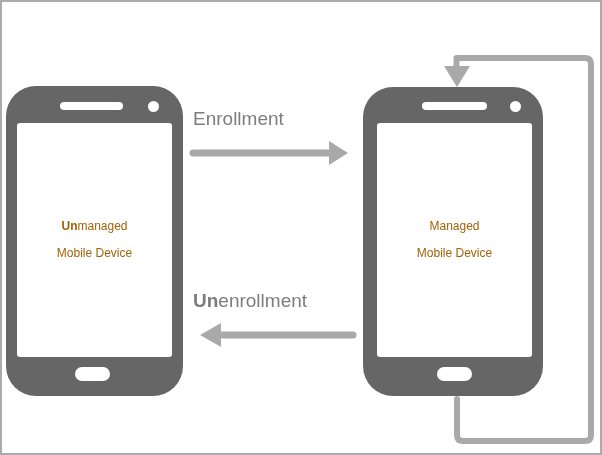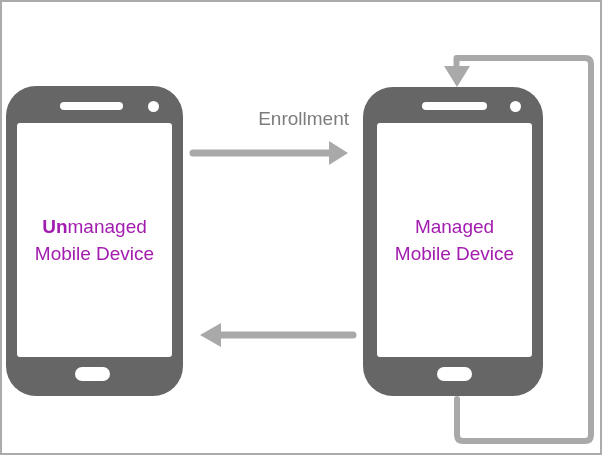--- a/index.html
+++ b/index.html
@@ -30,22 +30,22 @@
   .screen {
     position: absolute;
     background: #ffffff;
     border-radius: 3px;
     display: flex;
     align-items: center;
     justify-content: center;
   }
   .device-label {
     text-align: center;
-    color: #a21caf;
-    font-size: 19px;
+    color: #a16207;
+    font-size: 12px;
     line-height: 27px;
     white-space: nowrap;
   }
   .device-label b { font-weight: 700; }
   .speaker {
     position: absolute;
     background: #ffffff;
     border-radius: 5px;
   }
   .camera {
@@ -59,21 +59,21 @@
     border-radius: 7px;
   }
   .flow-label {
     position: absolute;
     color: #7d7d7d;
     font-size: 19px;
     line-height: 22px;
     white-space: nowrap;
   }
   .flow-label b { font-weight: 700; }
-  .label-center { text-align: right; }
+  .label-center { text-align: left; }
 </style>
 </head>
 <body>
 
 <div class="page">
 
   <svg class="overlay" width="598" height="451" viewBox="0 0 598 451">
     <g>
       <line x1="191" y1="151" x2="329" y2="151" stroke-width="7" stroke-linecap="round" stroke="#a9a9a9"></line>
       <polygon points="327,139 327,163 346,151" fill="#a9a9a9"></polygon>
@@ -109,15 +109,18 @@
         <div>Mobile Device</div>
       </div>
     </div>
     <div class="home-btn" style="left:74px; top:280px; width:35px; height:14px;"></div>
   </div>
 
   <div class="flow-label label-center" style="left:191px; top:106px; width:156px;">
     <span>Enrollment</span>
   </div>
 
+  <div class="flow-label label-center" style="left:191px; top:288px; width:160px;">
+    <b>Un</b><span>enrollment</span>
+  </div>
 
 
 </div>
 
 </body></html>

